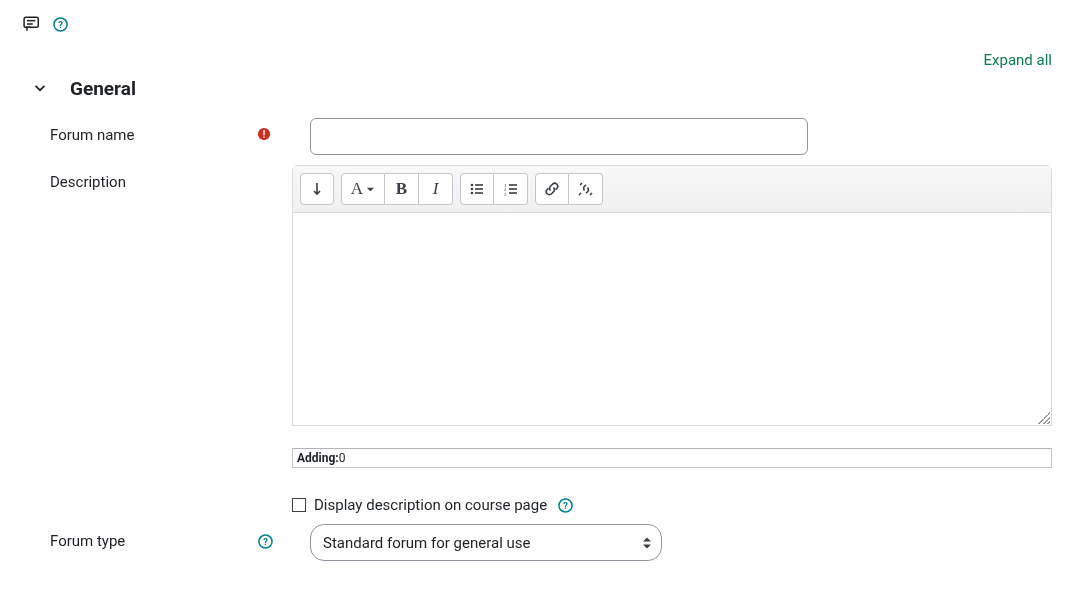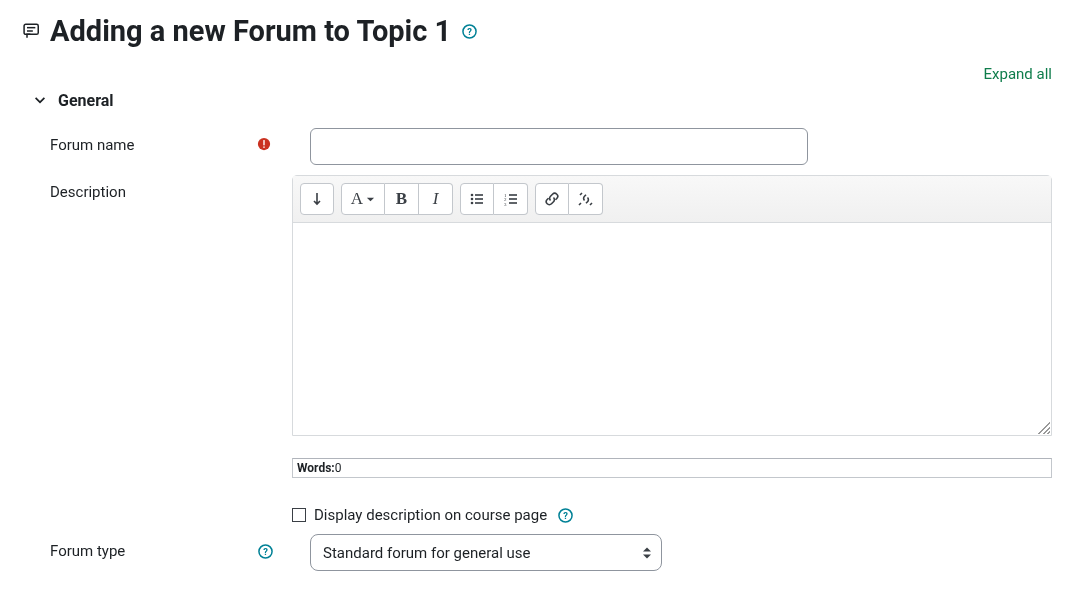--- a/index.html
+++ b/index.html
@@ -50,22 +50,22 @@
   .expand-link {
     color: #0f7d4c;
     font-size: 15px;
     text-decoration: none;
     cursor: pointer;
     padding-left: 25px;
   }
   .section-header {
     display: flex;
     align-items: center;
-    gap: 10px;
-    font-size: 16px;
+    gap: 22px;
+    font-size: 19px;
     font-weight: 700;
     color: #1d2125;
     cursor: pointer;
     margin: 6px 0 18px 10px;
   }
   .chevron {
     width: 16px; height: 16px;
   }
   .form-row {
     display: flex;
@@ -193,21 +193,21 @@
     background: #fff;
   }
   .select-wrap {
     position: relative;
     width: 352px;
   }
   .select-box {
     width: 100%;
     height: 37px;
     border: 1px solid #8f959e;
-    border-radius: 8px;
+    border-radius: 14px;
     padding: 6px 28px 6px 12px;
     font-size: 15px;
     background: #fff;
     cursor: pointer;
     display: flex;
     align-items: center;
   }
   .select-arrows {
     position: absolute;
     right: 10px;
@@ -234,21 +234,20 @@
 
 <div class="container">
   <div class="page-header">
     <div class="page-title">
       <svg class="forum-icon" viewBox="0 0 24 24" fill="none" stroke="currentColor" stroke-width="1.8">
         <rect x="2.5" y="4" width="17" height="12" rx="2"></rect>
         <path d="M6 20 L6 16 L10 16"></path>
         <line x1="6" y1="8" x2="16" y2="8"></line>
         <line x1="6" y1="12" x2="13" y2="12"></line>
       </svg>
-      <span>Adding a new Forum to Topic 1</span>
       <span class="help-icon">
         <svg viewBox="0 0 16 16" fill="currentColor">
             <circle cx="8" cy="8" r="7" fill="none" stroke="currentColor" stroke-width="1.6"></circle>
             <text x="8" y="12" text-anchor="middle" font-size="10" font-weight="700" fill="currentColor">?</text>
           </svg>
       </span>
     </div>
   </div>
 
   <div class="expand-row">
@@ -337,21 +336,21 @@
                 </svg>
             </button>
           </div>
         </div>
         <textarea class="editor-area" style=""></textarea>
         <div class="resizer-row">
             <div class="resizer-grip"></div>
           </div>
       </div>
       <div class="words-bar">
-        <span class="words-label">Words:</span><span>0</span>
+        <span class="words-label">Adding:</span><span>0</span>
       </div>
       <div class="checkbox-row">
         <div class="checkbox-box"></div>
         <span>Display description on course page</span>
         <span class="help-icon">
           <svg viewBox="0 0 16 16" fill="currentColor">
               <circle cx="8" cy="8" r="7" fill="none" stroke="currentColor" stroke-width="1.6"></circle>
               <text x="8" y="12" text-anchor="middle" font-size="10" font-weight="700" fill="currentColor">?</text>
             </svg>
         </span>

